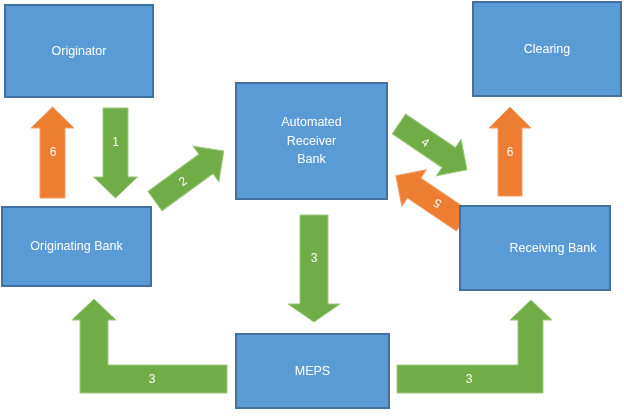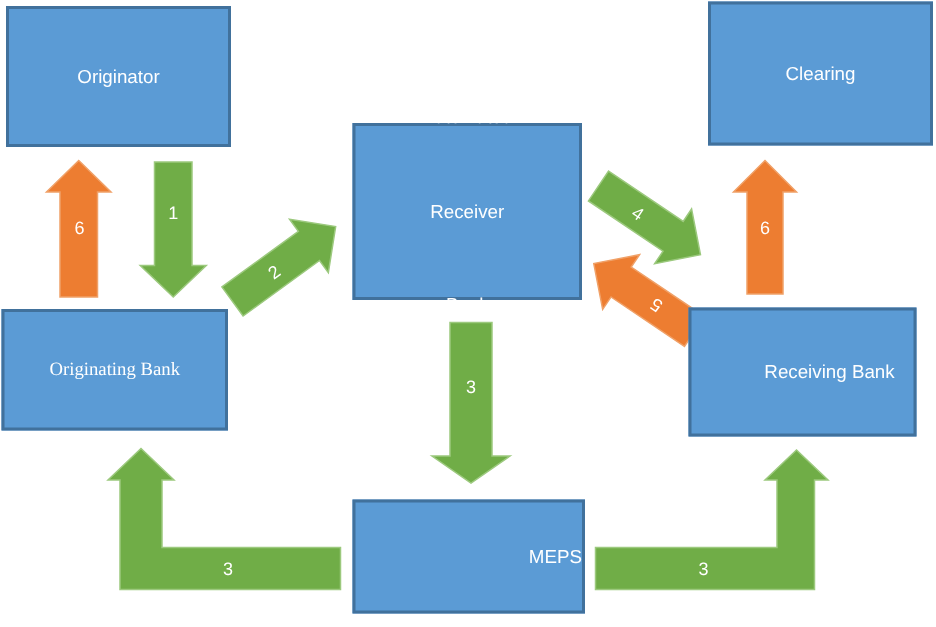--- a/index.html
+++ b/index.html
@@ -102,31 +102,31 @@
   </svg>
 
   <div class="box" style="left:4px; top:4px; width:150px; height:94px;gap:28px;">
     <span>Originator</span>
   </div>
 
   <div class="box" style="left:472px; top:1px; width:150px; height:96px;">
     <span>Clearing</span>
   </div>
 
-  <div class="box" style="left:235px; top:82px; width:153px; height:118px;gap:44px;">
+  <div class="box" style="left:235px; top:82px; width:153px; height:118px;">
     <span>Automated</span>
     <span>Receiver</span>
     <span>Bank</span>
   </div>
 
-  <div class="box" style="left:1px; top:206px; width:151px; height:81px;font-family:Liberation Serif, serif;">
+  <div class="box" style="left:1px; top:206px; width:151px; height:81px;">
     <span>Originating Bank</span>
   </div>
 
   <div class="box" style="left:459px; top:205px; width:152px; height:86px;padding-left:36px;">
     <span>Receiving Bank</span>
   </div>
 
-  <div class="box" style="left:235px; top:333px; width:155px; height:76px;align-items:flex-end;">
+  <div class="box" style="left:235px; top:333px; width:155px; height:76px;">
     <span>MEPS</span>
   </div>
 
 </div>
 
 </body></html>

